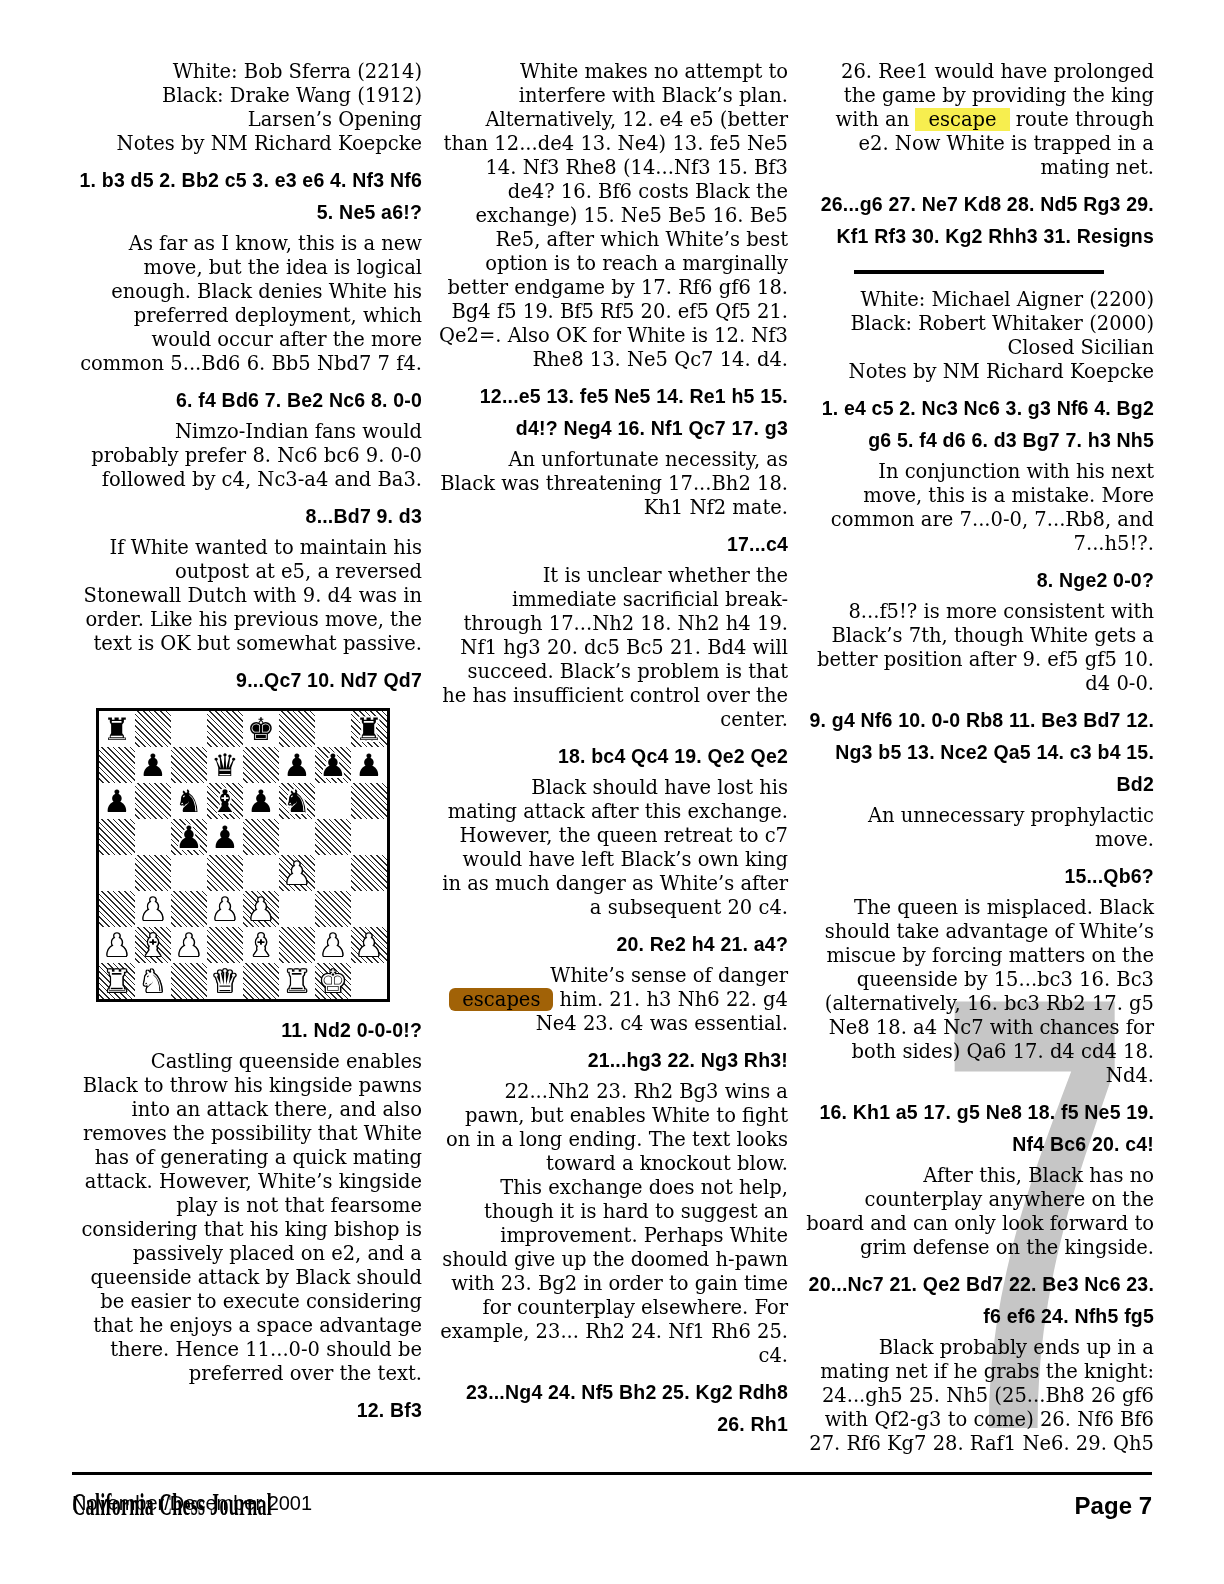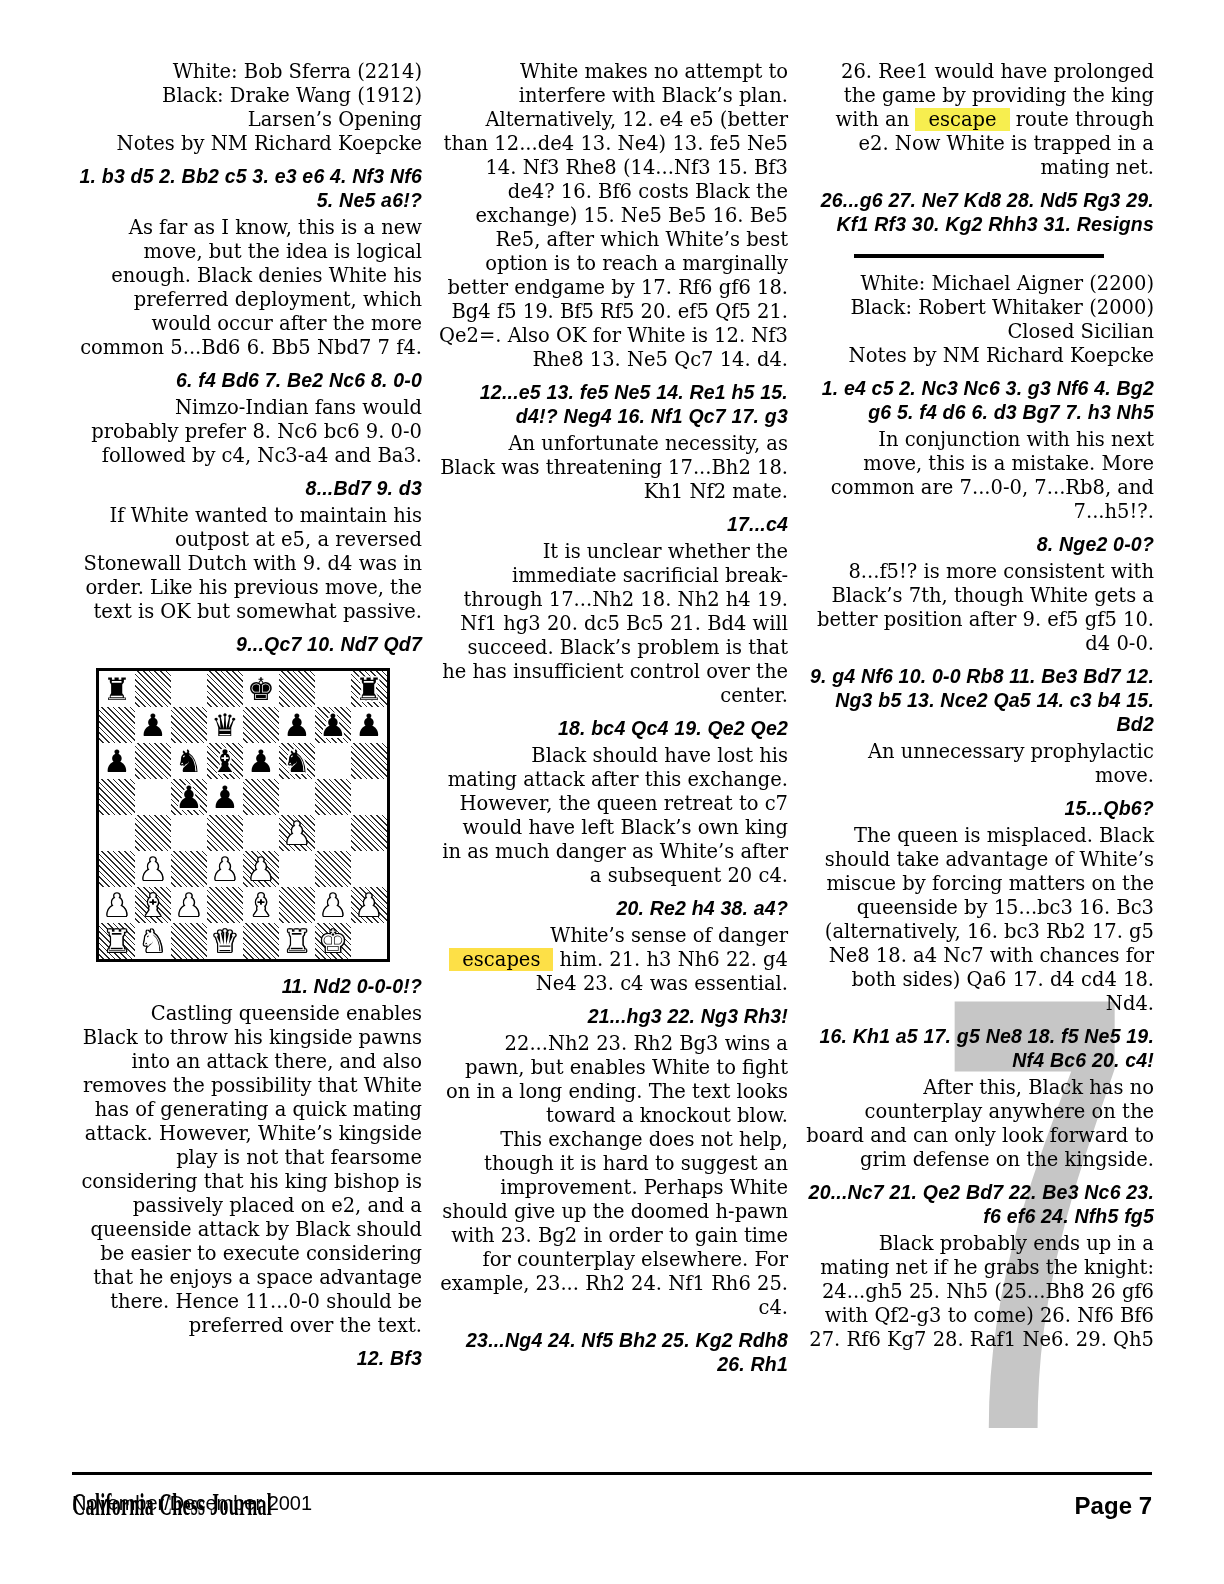--- a/index.html
+++ b/index.html
@@ -5,21 +5,21 @@
 <style>
   html,body{margin:0;padding:0;background:#ffffff;}
   .page{position:relative;width:1224px;height:1584px;background:#fff;overflow:hidden;
         font-family:"DejaVu Serif", serif;color:#000;}
   .col{position:absolute;top:60px;width:350px;z-index:2;text-align:right;}
   #col1{left:72px;}
   #col2{left:438px;}
   #col3{left:804px;}
   .gamehead div{font-size:19.5px;line-height:24px;}
   .moves{font-family:"Liberation Sans", sans-serif;font-weight:700;
-         font-size:19.5px;line-height:24px;margin:8px 0 4px;letter-spacing:0.2px;font-style:italic;}
+         font-size:19.5px;line-height:32px;margin:8px 0 4px;letter-spacing:0.2px;}
   .para{margin:0;font-size:19.5px;line-height:24px;text-indent:34px;}
   .para span{text-indent:0;}
   .hl{padding:0 13px;}
   .rule-sep{width:250px;border-top:4px solid #000;margin:18px auto 14px;height:0;}
   
   .board{width:288px;border:3px solid #000;margin:12px 0 12px 24px;
          display:grid;grid-template-columns:repeat(8,36px);grid-auto-rows:36px;background:#fff;}
   .sq{width:36px;height:36px;display:flex;align-items:center;justify-content:center;overflow:hidden;}
   .sq.d{background:repeating-linear-gradient(45deg,#ffffff 0px,#ffffff 2.8px,#2b2b2b 2.8px,#2b2b2b 4px);}
   .pc{font-family:"DejaVu Sans", sans-serif;font-size:31px;line-height:1;}
@@ -193,22 +193,22 @@
       <p class="moves">12. Bf3</p>
     </div>
   <div class="col" id="col2">
       <p class="para"><span>White makes no attempt to interfere with Black’s plan.  Alternatively,  12. e4 e5 (better than 12...de4 13. Ne4) 13. fe5 Ne5 14. Nf3 Rhe8 (14...Nf3 15. Bf3 de4? 16. Bf6 costs Black the exchange) 15. Ne5 Be5 16. Be5 Re5, after which White’s best option is to reach a marginally better endgame by 17. Rf6 gf6 18. Bg4 f5 19. Bf5 Rf5 20. ef5 Qf5 21. Qe2=. Also OK for White is 12. Nf3 Rhe8 13. Ne5 Qc7 14. d4.</span></p>
       <p class="moves">12...e5 13. fe5 Ne5 14. Re1 h5 15. d4!? Neg4 16. Nf1 Qc7 17. g3</p>
       <p class="para"><span>An unfortunate necessity, as Black was threatening 17...Bh2 18. Kh1 Nf2 mate.</span></p>
       <p class="moves">17...c4</p>
       <p class="para"><span>It is unclear whether the immediate sacrificial break-through 17...Nh2 18. Nh2 h4 19. Nf1 hg3 20. dc5 Bc5 21. Bd4 will succeed. Black’s problem is that he has insufficient control over the center.</span></p>
       <p class="moves">18. bc4 Qc4 19. Qe2 Qe2</p>
       <p class="para"><span>Black should have lost his mating attack after this exchange. However, the queen retreat to c7 would have left Black’s own king in as much danger as White’s after a subsequent 20 c4.</span></p>
-      <p class="moves">20. Re2 h4 38. a4?</p>
-      <p class="para"><span>White’s sense of danger </span><span class="hl" style="background-color: #fde047;">escapes</span><span> him.  21. h3 Nh6 22. g4 Ne4 23. c4 was essential.</span></p>
+      <p class="moves">20. Re2 h4 21. a4?</p>
+      <p class="para"><span>White’s sense of danger </span><span class="hl" style="background-color: #a16207; border-radius: 6px;">escapes</span><span> him.  21. h3 Nh6 22. g4 Ne4 23. c4 was essential.</span></p>
       <p class="moves">21...hg3 22. Ng3 Rh3!</p>
       <p class="para"><span>22...Nh2 23. Rh2 Bg3 wins a pawn, but enables White to fight on in a long ending. The text looks toward a knockout blow.</span></p>
       <p class="para"><span>This exchange does not help, though it is hard to suggest an improvement.  Perhaps White should give up the doomed h-pawn with  23. Bg2 in order to gain time for counterplay elsewhere.  For example, 23... Rh2 24. Nf1 Rh6 25. c4.</span></p>
       <p class="moves">23...Ng4 24. Nf5 Bh2 25. Kg2 Rdh8 26. Rh1</p>
     </div>
   <div class="col" id="col3">
       <p class="para"><span>26. Ree1 would have prolonged the game by providing the king with an </span><span class="hl" style="background-color: rgb(247, 238, 79);">escape</span><span> route through e2. Now White is trapped in a mating net.</span></p>
       <p class="moves">26...g6 27. Ne7 Kd8 28. Nd5 Rg3 29. Kf1 Rf3 30. Kg2 Rhh3 31. Resigns</p>
       <div class="rule-sep"></div>
       <div class="gamehead">

